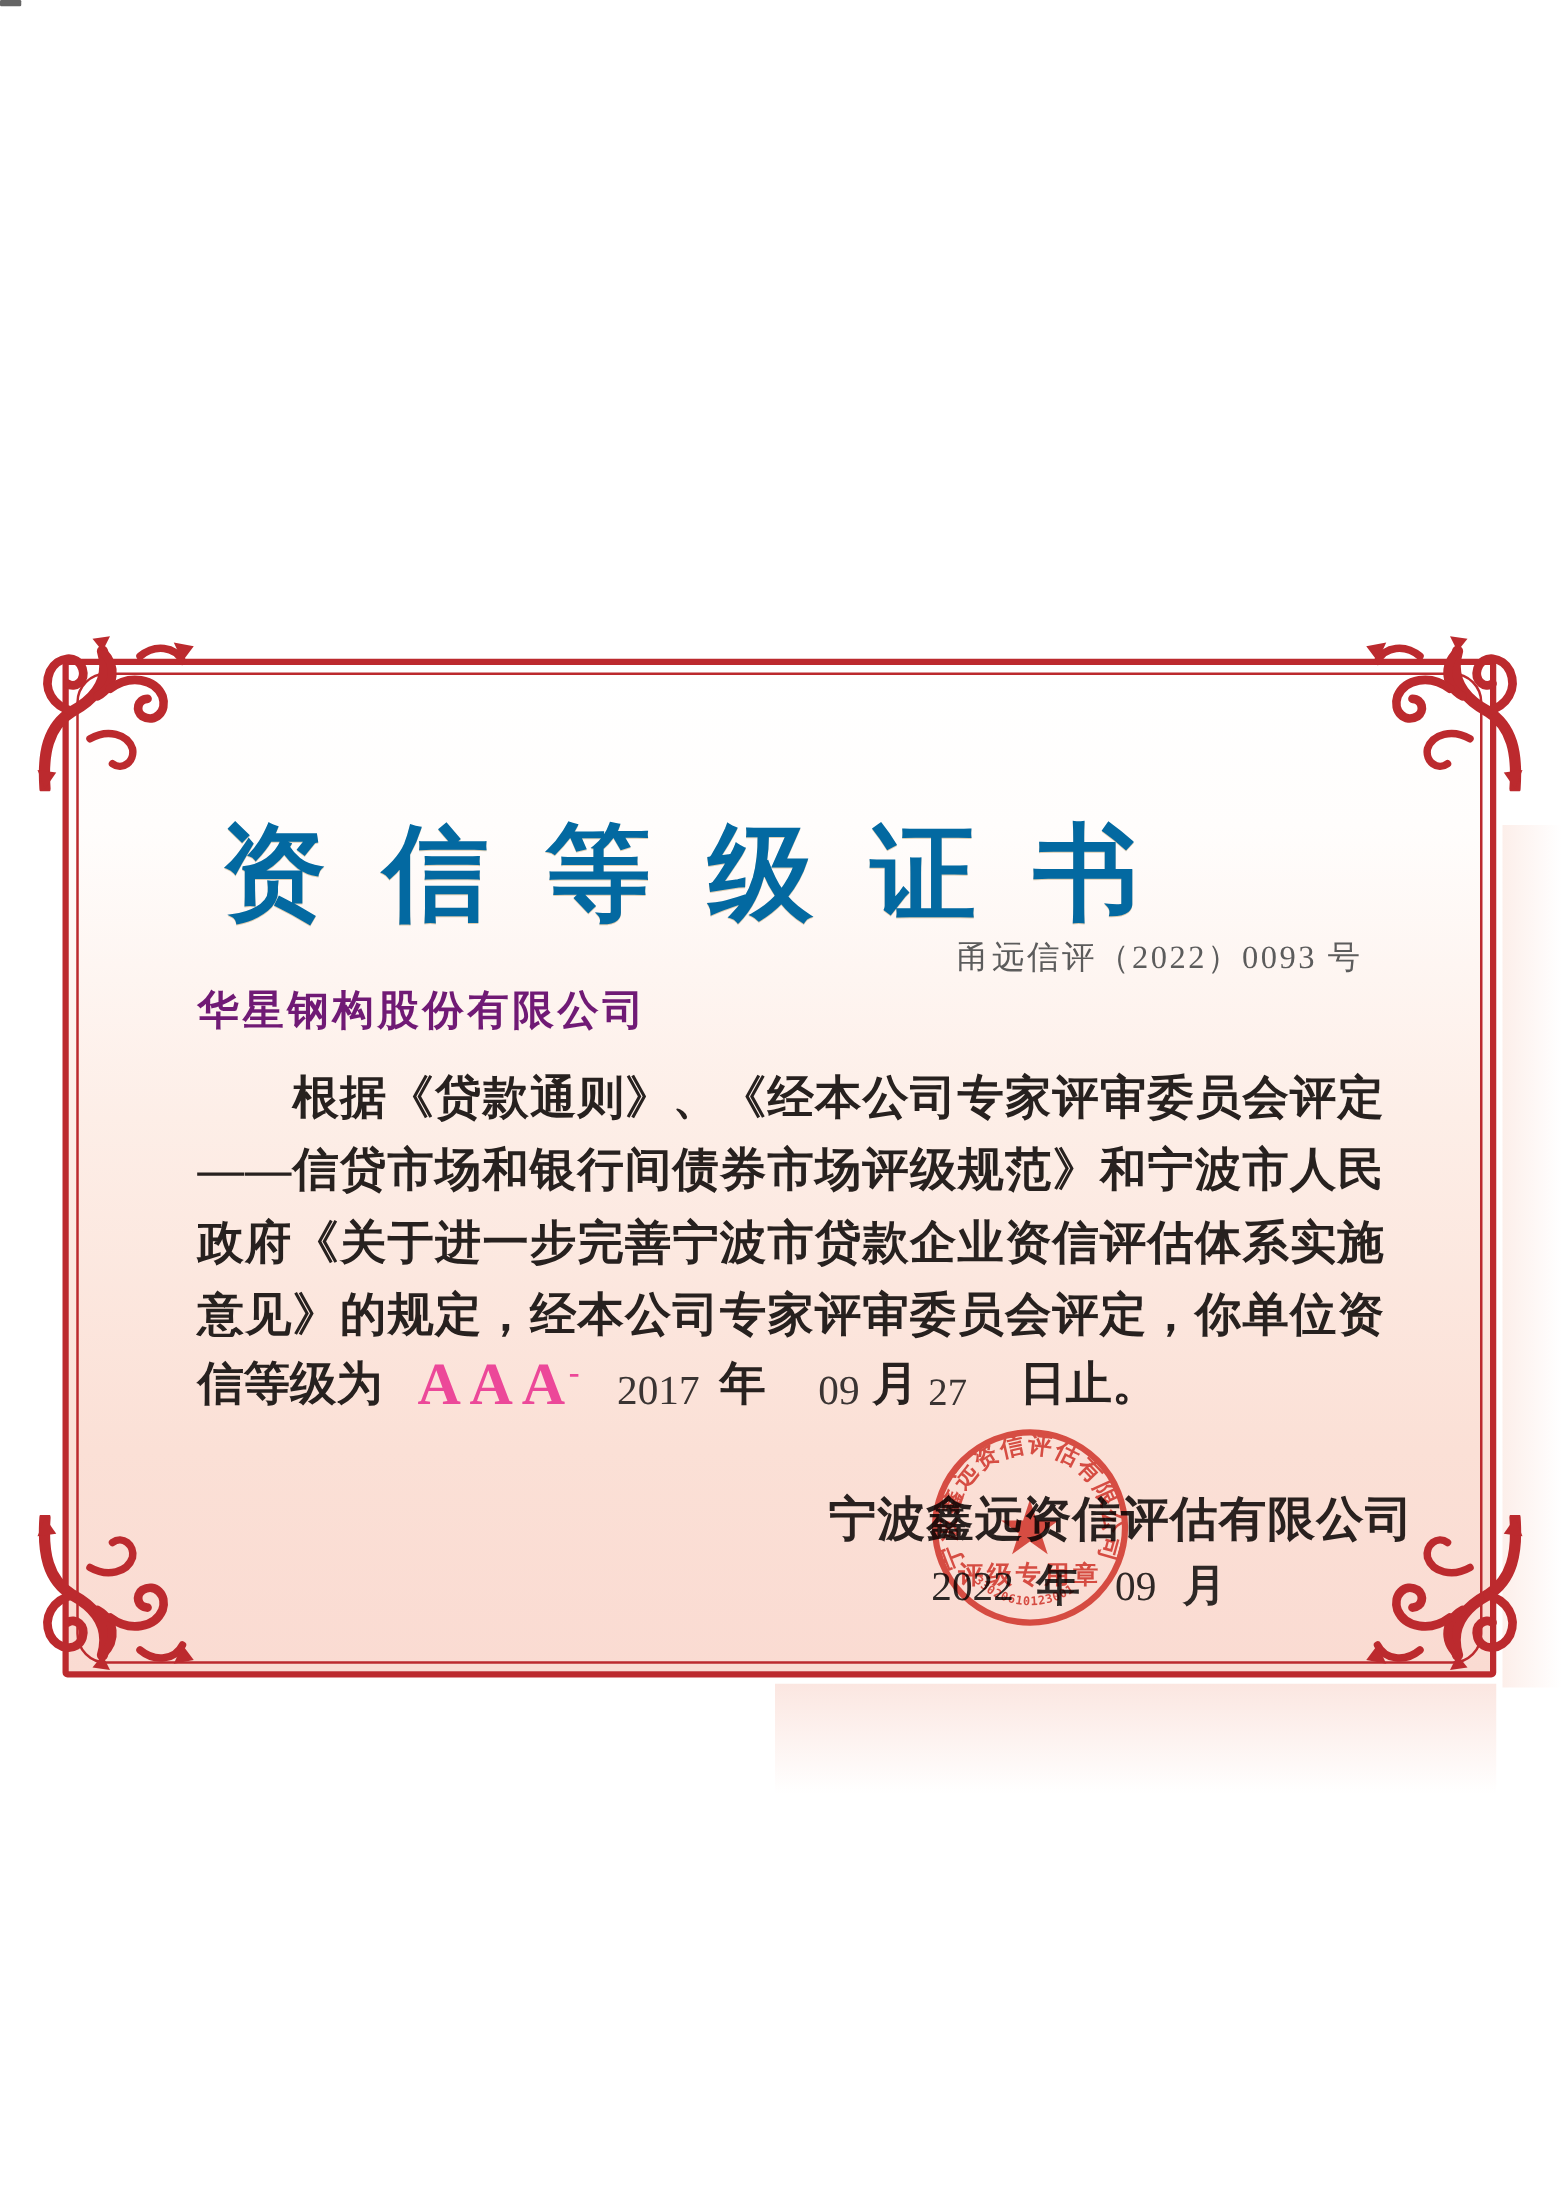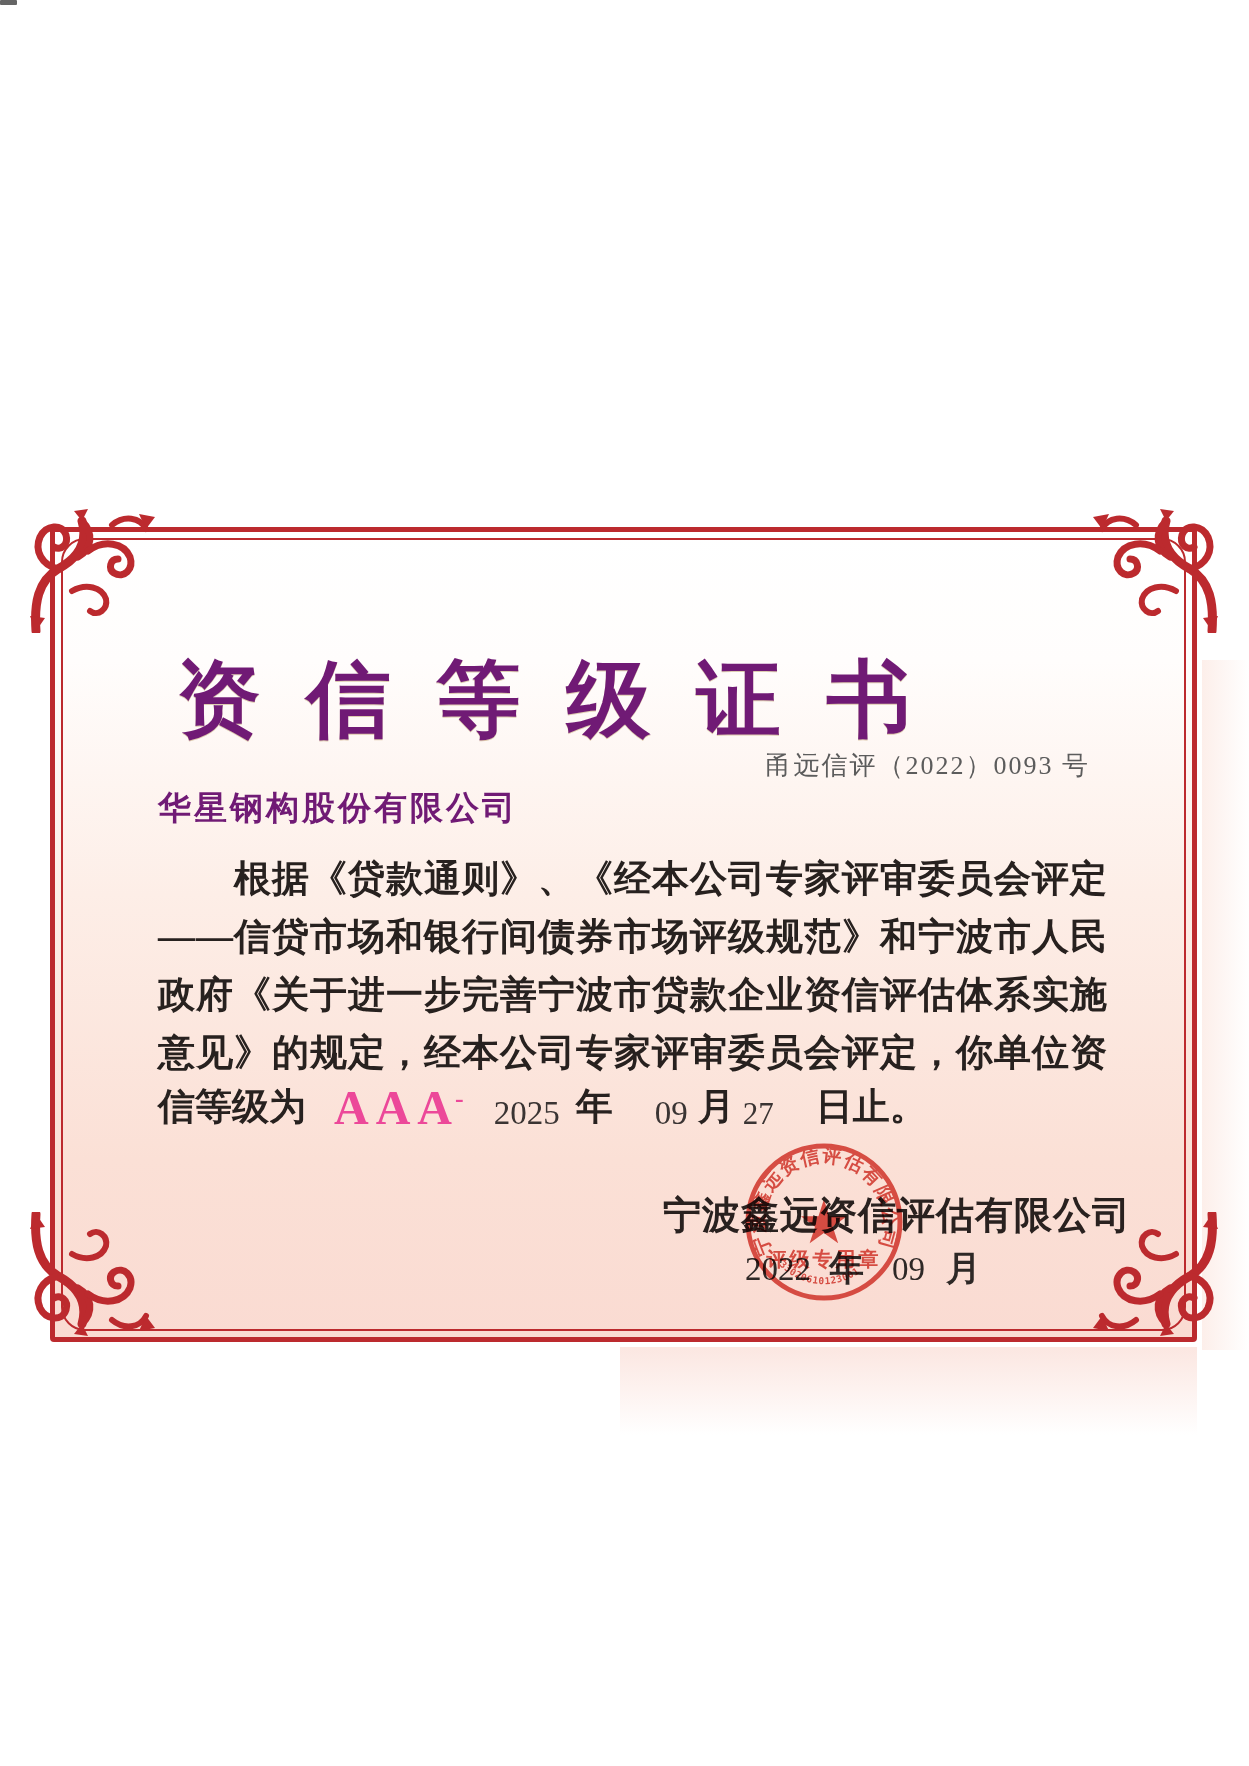--- a/index.html
+++ b/index.html
@@ -29,21 +29,21 @@
 
   
   .ornament{width:128px;height:128px;}
   .orn-tl{left:28px;top:505px;}
   .orn-tr{left:1092px;top:505px;transform:scaleX(-1);}
   .orn-bl{left:28px;top:1212px;transform:scaleY(-1);}
   .orn-br{left:1092px;top:1212px;transform:scale(-1,-1);}
 
   .title{
     left:50px;top:645px;width:987px;text-align:center;
-    font-size:84px;font-weight:700;color:#701a75;
+    font-size:84px;font-weight:700;color:#0369a1;
     letter-spacing:46px;text-indent:46px;line-height:110px;white-space:nowrap;
     text-shadow:0 1px 0 rgba(160,118,40,.35);
   }
   .doc-number{
     right:159px;top:748px;font-size:26px;color:#5c5c5c;letter-spacing:2px;white-space:nowrap;
   }
   .company{
     left:158px;top:786px;font-size:33px;font-weight:600;color:#701a75;letter-spacing:3px;white-space:nowrap;
   }
 
@@ -172,21 +172,21 @@
 <div class="abs body-text">
   <div class="body-line indent">根据《贷款通则》、《经本公司专家评审委员会评定</div>
   <div class="body-line">——信贷市场和银行间债券市场评级规范》和宁波市人民</div>
   <div class="body-line">政府《关于进一步完善宁波市贷款企业资信评估体系实施</div>
   <div class="body-line">意见》的规定，经本公司专家评审委员会评定，你单位资</div>
 </div>
 
 <div class="abs rating-line">
   <span>信等级为</span>
   <span class="rating"><span>AAA</span><sup>-</sup></span>
-  <span class="num year">2025</span>
+  <span class="num year">2017</span>
   <span class="unit-year">年</span>
   <span class="num month">09</span>
   <span class="unit-month">月</span>
   <span class="num day">27</span>
   <span class="day-suffix">日止。</span>
 </div>
 
 <div class="abs issuer">宁波鑫远资信评估有限公司</div>
 
 <div class="abs issue-date">

